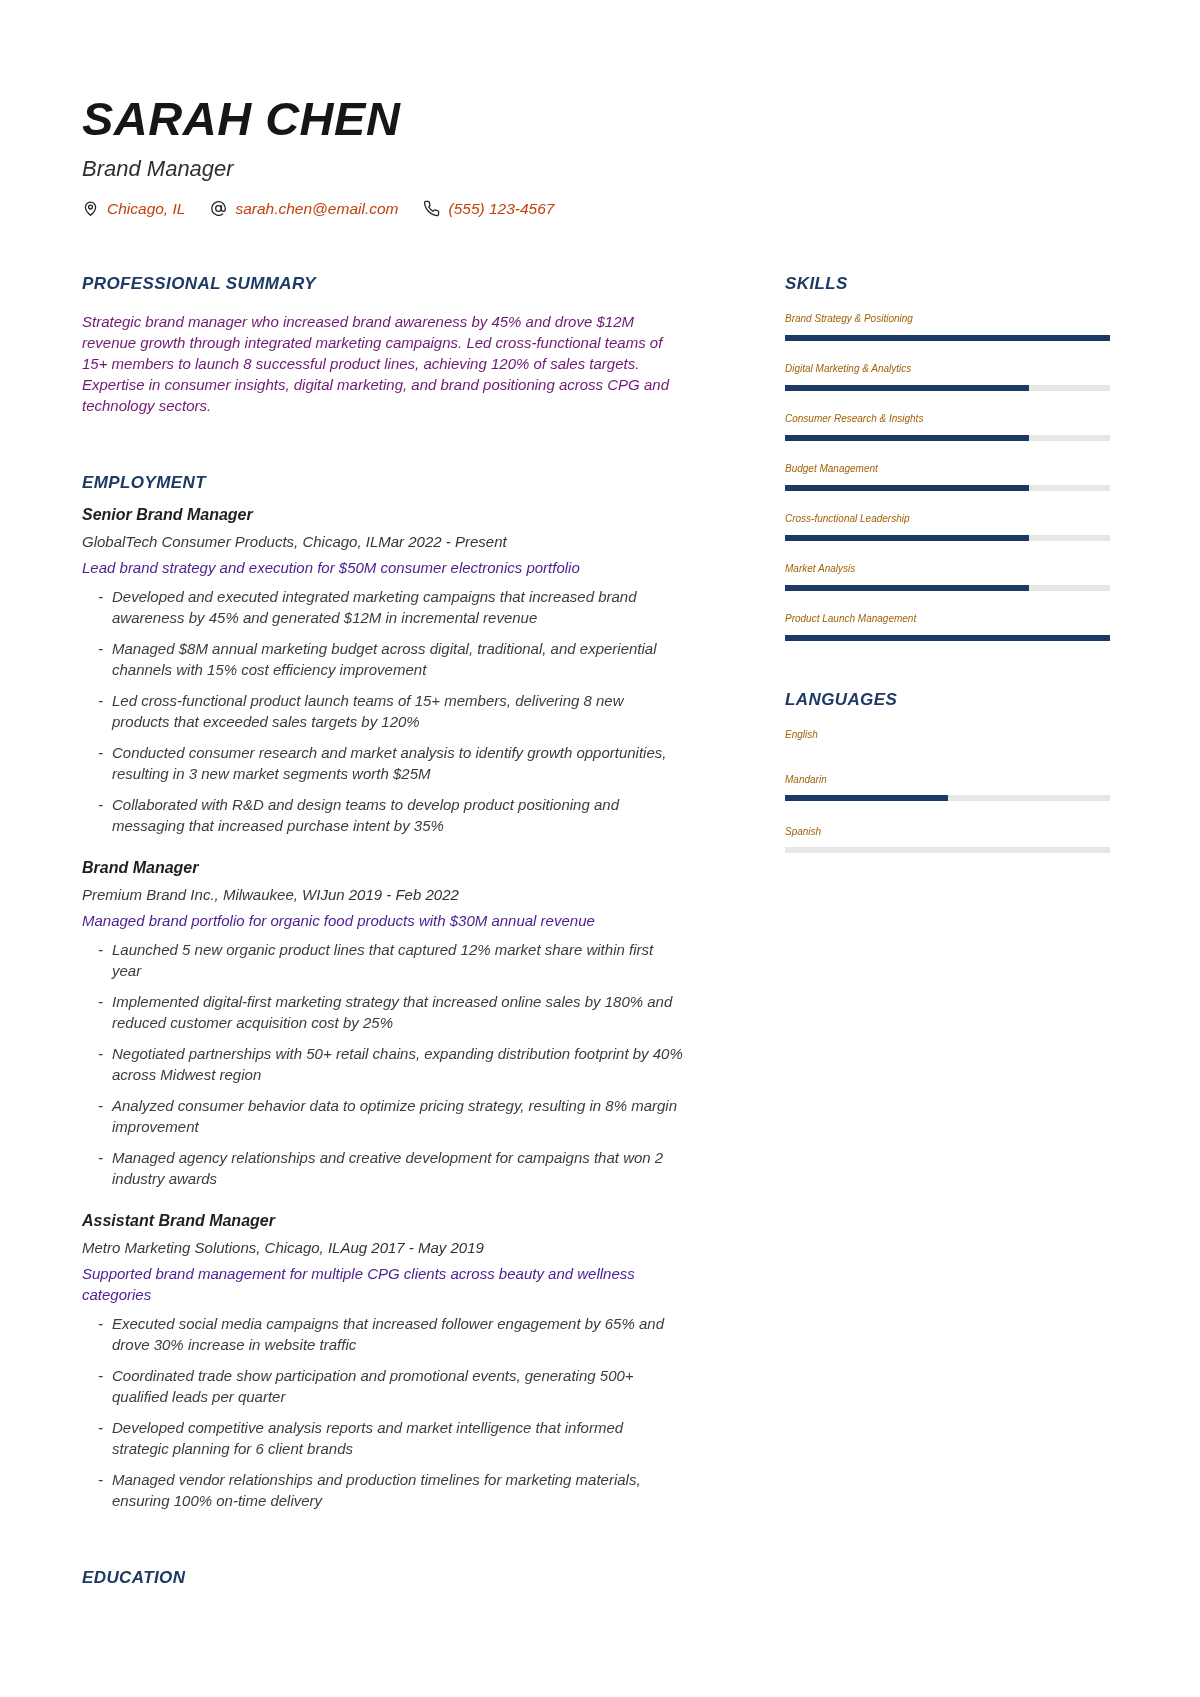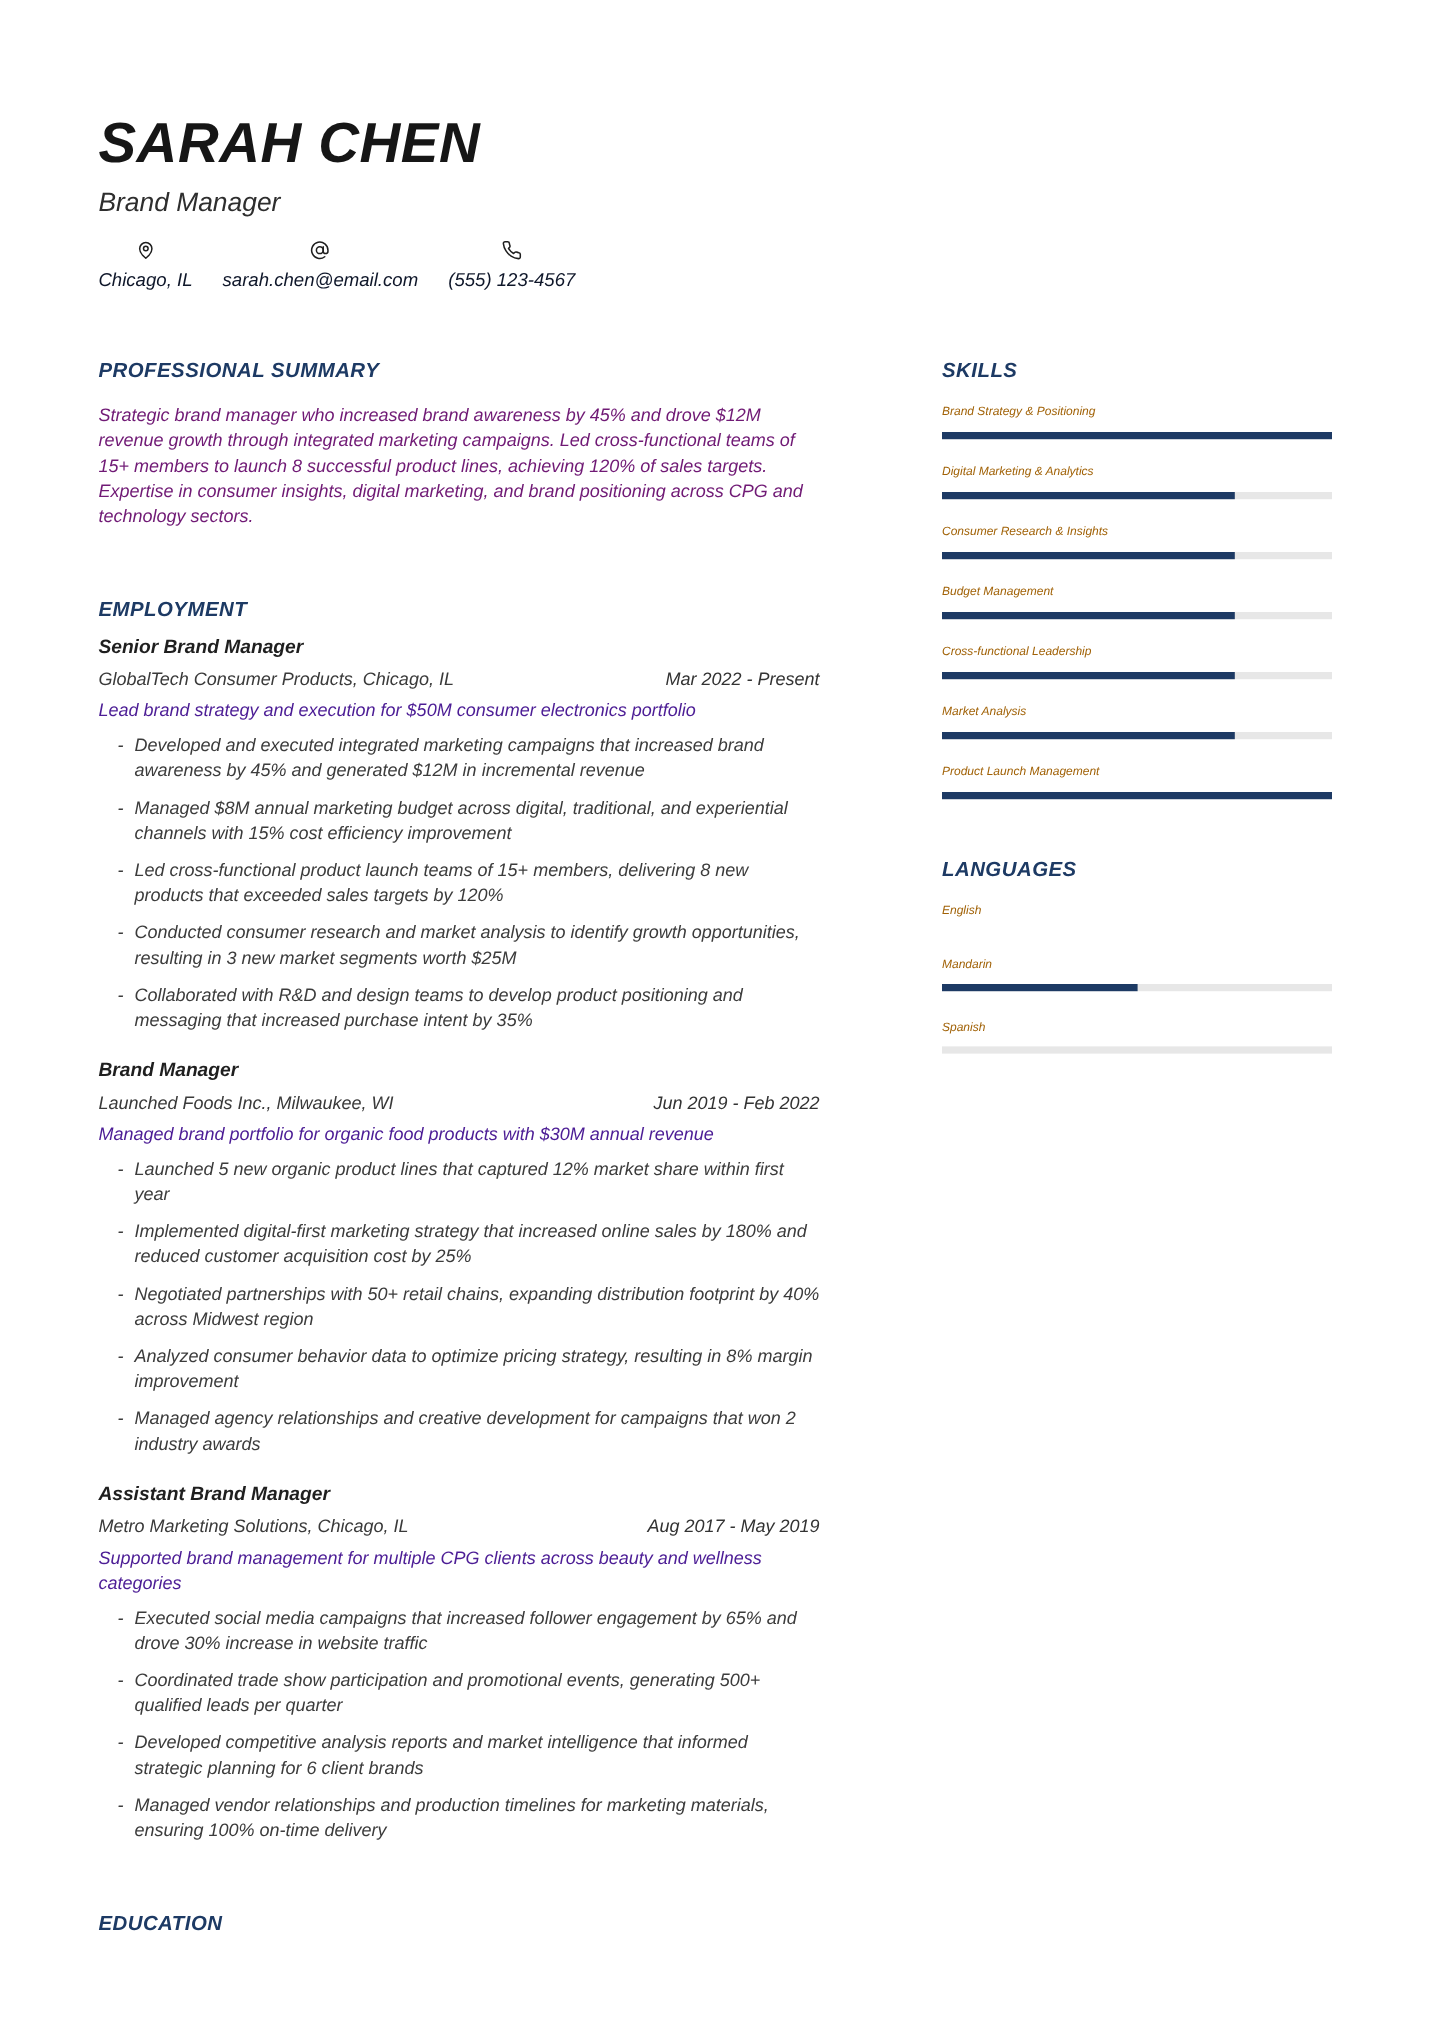--- a/index.html
+++ b/index.html
@@ -7,39 +7,39 @@
   body { font-family:"Liberation Sans","DejaVu Sans",sans-serif; color:#3a3a3a; }
   .page {
     position:relative; width:1200px; height:1697px; margin:0 auto;
     background:#ffffff; padding:94px 90px 0 82px; overflow:hidden;font-style:italic;
   }
 
   
   .name { font-size:47px; font-weight:700; line-height:1.05; letter-spacing:.5px; color:#161616; }
   .subtitle { margin-top:13px; font-size:22px; line-height:1.2; color:#2e2e2e; }
   .contact-row { margin-top:17px; display:flex; align-items:center; gap:25px; }
-  .contact-item { display:flex; align-items:center; gap:8px; font-size:15.5px; color:#0f172a;flex-direction:column; }
+  .contact-item { display:flex; align-items:center; gap:8px; font-size:15.5px; color:#c2410c; }
   .contact-icon { width:17px; height:17px; display:inline-flex; color:#1f1f1f; flex:none; }
   .contact-icon svg { width:100%; height:100%; }
 
   
   .columns { margin-top:56px; display:grid; grid-template-columns:601px 325px; column-gap:102px; }
 
   .section-heading {
     font-size:17px; font-weight:700; letter-spacing:.4px;
     color:#1d3a64; line-height:1.15;
   }
 
   
   .summary-text { margin-top:18px; font-size:15px; line-height:21px; color:#701a75; }
   .section-employment { margin-top:57px; }
   .jobs { margin-top:12px; }
   .job + .job { margin-top:22px; }
   .job-title { font-size:16px; line-height:19px; font-weight:700; color:#1f1f1f; }
-  .company-row { margin-top:7px; display:flex; justify-content:space-between; align-items:baseline; }
+  .company-row { margin-top:7px; display:flex; align-items:baseline; }
   .job-company { font-size:15px; line-height:21px; color:#3a3a3a; }
   .job-dates { font-size:15px; line-height:21px; color:#333333; white-space:nowrap; }
   .job-lead { margin-top:5px; font-size:15px; line-height:21px; color:#4c1d95; }
   .bullets { margin-top:8px; list-style:none; padding-left:16px; }
   .bullet { display:flex; margin-bottom:10px; font-size:15px; line-height:21px; color:#3c3c3c; }
   .bullet:last-child { margin-bottom:0; }
   .bullet-dash { flex:none; width:14px; }
   .bullet-text { flex:1; }
   .section-education { margin-top:57px; }
 
@@ -137,21 +137,21 @@
   <li class="bullet">
     <span class="bullet-dash">-</span>
     <span class="bullet-text">Collaborated with R&amp;D and design teams to develop product positioning and messaging that increased purchase intent by 35%</span>
   </li>
 </ul>
   </article>
 
   <article class="job">
     <h3 class="job-title">Brand Manager</h3>
     <div class="company-row">
-      <span class="job-company">Launched Foods Inc., Milwaukee, WI</span>
+      <span class="job-company">Premium Brand Inc., Milwaukee, WI</span>
       <span class="job-dates">Jun 2019 - Feb 2022</span>
     </div>
     <div class="job-lead">Managed brand portfolio for organic food products with $30M annual revenue</div>
     <ul class="bullets">
   <li class="bullet">
     <span class="bullet-dash">-</span>
     <span class="bullet-text">Launched 5 new organic product lines that captured 12% market share within first year</span>
   </li>
 
   <li class="bullet">

